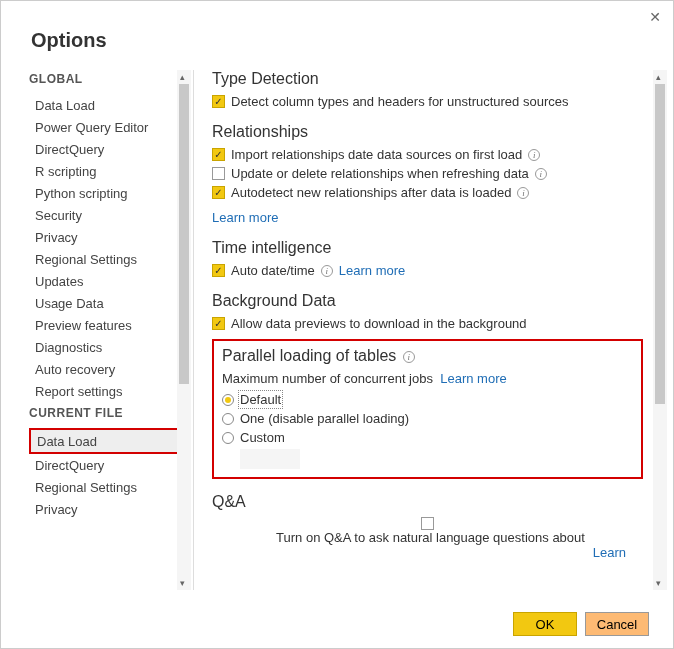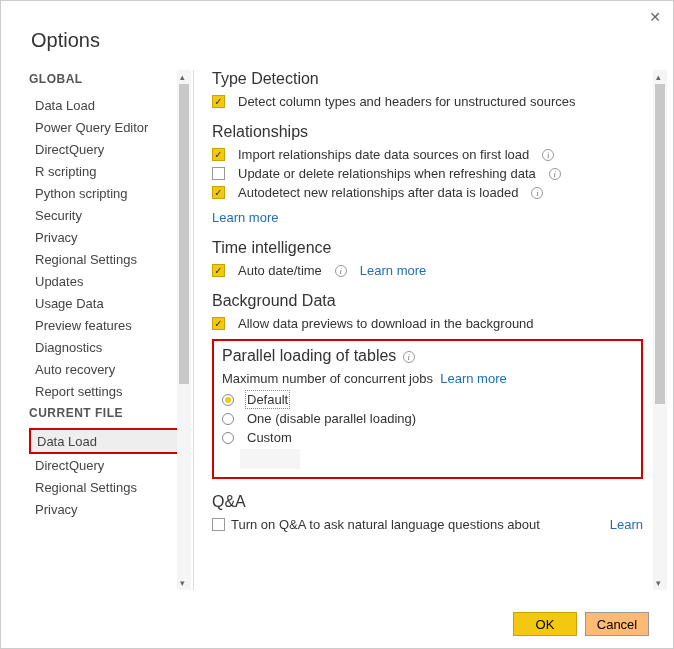--- a/index.html
+++ b/index.html
@@ -17,21 +17,21 @@
   .close-x {
     position: absolute;
     top: 8px;
     right: 12px;
     font-size: 14px;
     color: #666;
     cursor: pointer;
   }
   h1.title {
     font-size: 20px;
-    font-weight: 400;
+    font-weight: 700;
     color: #333;
     padding: 28px 0 18px 30px;
   }
   .body {
     display: flex;
     height: 520px;
   }
   .sidebar {
     width: 175px;
     margin-left: 18px;
@@ -121,21 +121,21 @@
   h2.opt-heading {
     font-size: 16px;
     font-weight: 400;
     color: #333;
     margin: 14px 0 6px 0;
   }
   h2.opt-heading.first { margin-top: 0; }
   .checkbox-row, .radio-row {
     display: flex;
     align-items: center;
-    gap: 13px;
+    gap: 6px;
     margin: 4px 0;
     font-size: 13px;
     color: #333;
   }
   .checkbox {
     width: 13px;
     height: 13px;
     border: 1px solid #999;
     display: inline-flex;
     align-items: center;
@@ -209,21 +209,22 @@
     margin-left: 18px;
     margin-top: 2px;
   }
   .dotted-focus {
     outline: 1px dotted #888;
     outline-offset: 1px;
   }
   .qa-row {
     display: flex;
     align-items: center;
-    margin: 4px 0;
+    margin: 4px 17px;
+    flex-direction: column;
   }
   .qa-row .link { margin-left: auto; }
   .footer {
     position: absolute;
     bottom: 12px;
     right: 24px;
     display: flex;
     gap: 8px;
     margin-top: 22px;
   }

